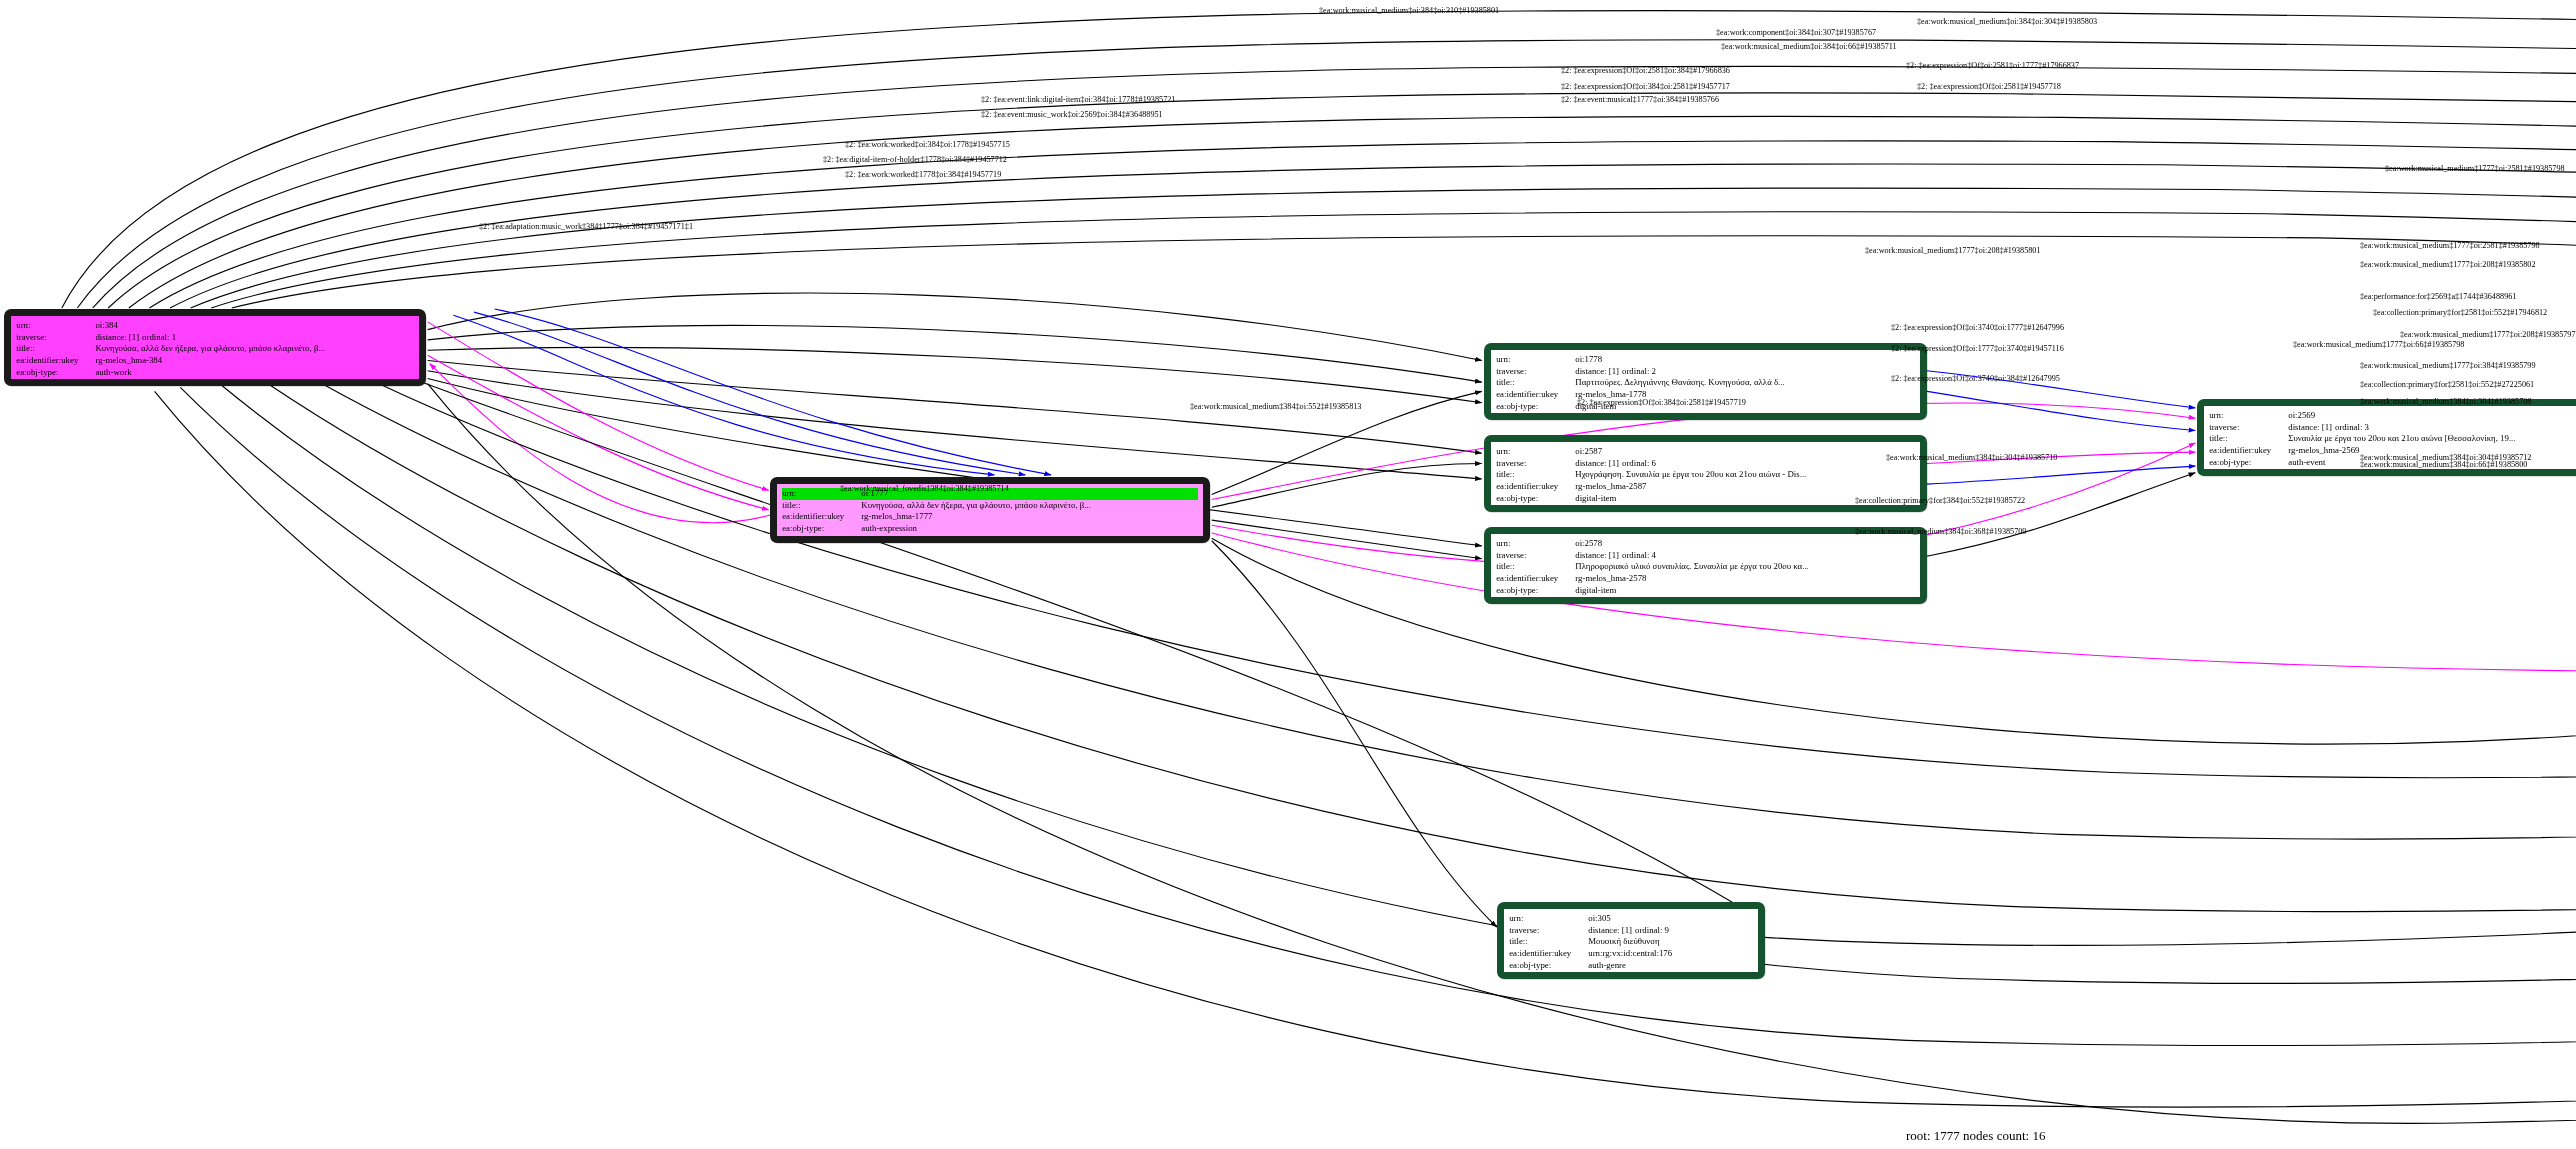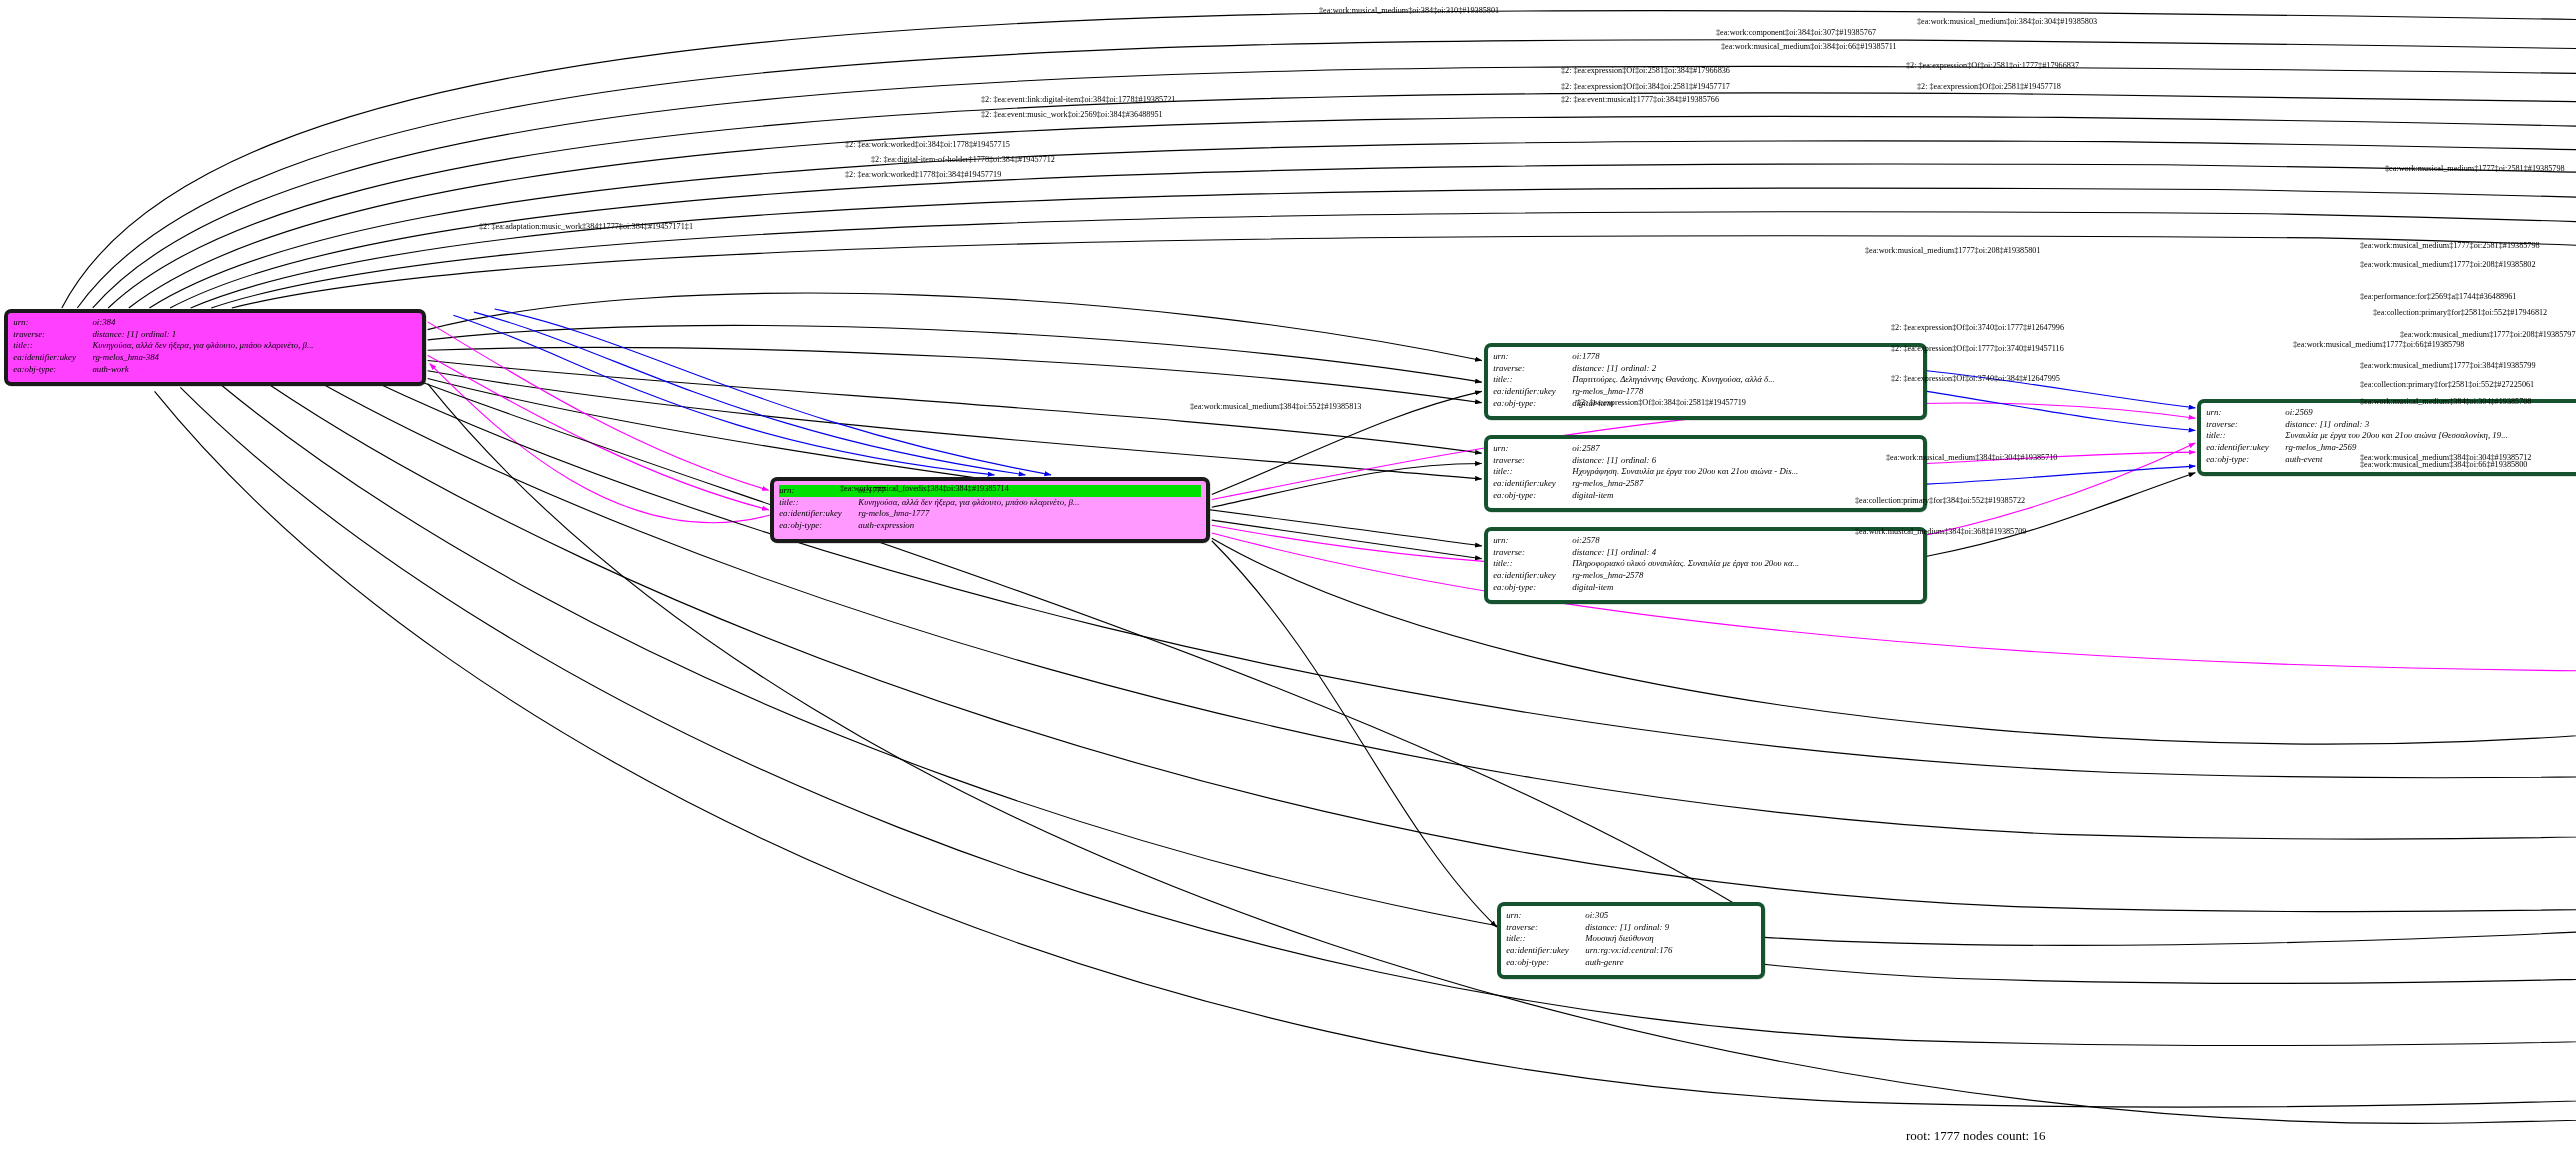--- a/index.html
+++ b/index.html
@@ -1,21 +1,21 @@
 <!DOCTYPE html>
 <html style="font-size:8.2px"><head>
 <meta charset="utf-8">
 <style>
   html,body{margin:0;padding:0;background:#ffffff;}
   #stage{position:relative;width:4116px;height:1149px;background:#ffffff;
          font-family:"Liberation Serif","DejaVu Serif",serif;overflow:hidden;}
   #edges{position:absolute;left:0;top:0;width:4116px;height:1149px;}
-  .node{position:absolute;border:4px solid #14532d;border-radius:7.2px;
+  .node{position:absolute;border:7px solid #14532d;border-radius:7.2px;
         background:#ffffff;box-sizing:border-box;padding:4.1px 5.2px;
-        box-shadow:0.5px 0.5px 0 rgba(0,0,0,.25);overflow:hidden;font-style:italic;}
+        box-shadow:0.5px 0.5px 0 rgba(0,0,0,.25);overflow:hidden;}
   .node table{border-collapse:collapse;width:100%;}
   .node td{font-size:8.8px;line-height:1.32;color:#000;white-space:nowrap;
            padding:0 2.1px 0 0;vertical-align:top;}
   .node td.k{width:77px;}
   .node td.v{}
   .node .trav .o{padding-left:3px;}
   .n-magenta{background:#ff40ff;border-color:#1a1a1a;}
   .n-orchid{background:#ff99ff;border-color:#1a1a1a;}
   .n-white{background:#ffffff;}
   tr.hl td{background:#00e000;}
@@ -301,21 +301,21 @@
   <div id="labels-layer">
       <div class="elabel" style="left: 1319px; top: 6.2px;">‡ea:work:musical_medium‡oi:384‡oi:310‡#19385801</div>
       <div class="elabel" style="left: 1716px; top: 28px;">‡ea:work:component‡oi:384‡oi:307‡#19385767</div>
       <div class="elabel" style="left: 1721px; top: 42px;">‡ea:work:musical_medium‡oi:384‡oi:66‡#19385711</div>
       <div class="elabel" style="left: 1917px; top: 16.5px;">‡ea:work:musical_medium‡oi:384‡oi:304‡#19385803</div>
       <div class="elabel" style="left: 1561px; top: 66px;">‡2: ‡ea:expression‡Of‡oi:2581‡oi:384‡#17966836</div>
       <div class="elabel" style="left: 1561px; top: 82px;">‡2: ‡ea:expression‡Of‡oi:384‡oi:2581‡#19457717</div>
       <div class="elabel" style="left: 981px; top: 95px;">‡2: ‡ea:event:link:digital-item‡oi:384‡oi:1778‡#19385721</div>
       <div class="elabel" style="left: 981px; top: 110px;">‡2: ‡ea:event:music_work‡oi:2569‡oi:384‡#36488951</div>
       <div class="elabel" style="left: 845px; top: 140px;">‡2: ‡ea:work:worked‡oi:384‡oi:1778‡#19457715</div>
-      <div class="elabel" style="left: 871px; top: 155px;">‡2: ‡ea:digital-item-of-holder‡1778‡oi:384‡#19457712</div>
+      <div class="elabel" style="left: 823px; top: 155px;">‡2: ‡ea:digital-item-of-holder‡1778‡oi:384‡#19457712</div>
       <div class="elabel" style="left: 845px; top: 170px;">‡2: ‡ea:work:worked‡1778‡oi:384‡#19457719</div>
       <div class="elabel" style="left: 479px; top: 222px;">‡2: ‡ea:adaptation:music_work‡384‡1777‡oi:384‡#19457171‡1</div>
       <div class="elabel" style="left: 1561px; top: 95px;">‡2: ‡ea:event:musical‡1777‡oi:384‡#19385766</div>
       <div class="elabel" style="left: 1906px; top: 61px;">‡2: ‡ea:expression‡Of‡oi:2581‡oi:1777‡#17966837</div>
       <div class="elabel" style="left: 1917px; top: 82px;">‡2: ‡ea:expression‡Of‡oi:2581‡#19457718</div>
       <div class="elabel" style="left: 2385px; top: 164px;">‡ea:work:musical_medium‡1777‡oi:2581‡#19385798</div>
       <div class="elabel" style="left: 2293px; top: 340px;">‡ea:work:musical_medium‡1777‡oi:66‡#19385798</div>
       <div class="elabel" style="left: 1865px; top: 246px;">‡ea:work:musical_medium‡1777‡oi:208‡#19385801</div>
       <div class="elabel" style="left: 2360px; top: 241px;">‡ea:work:musical_medium‡1777‡oi:2581‡#19385798</div>
       <div class="elabel" style="left: 2360px; top: 260px;">‡ea:work:musical_medium‡1777‡oi:208‡#19385802</div>

